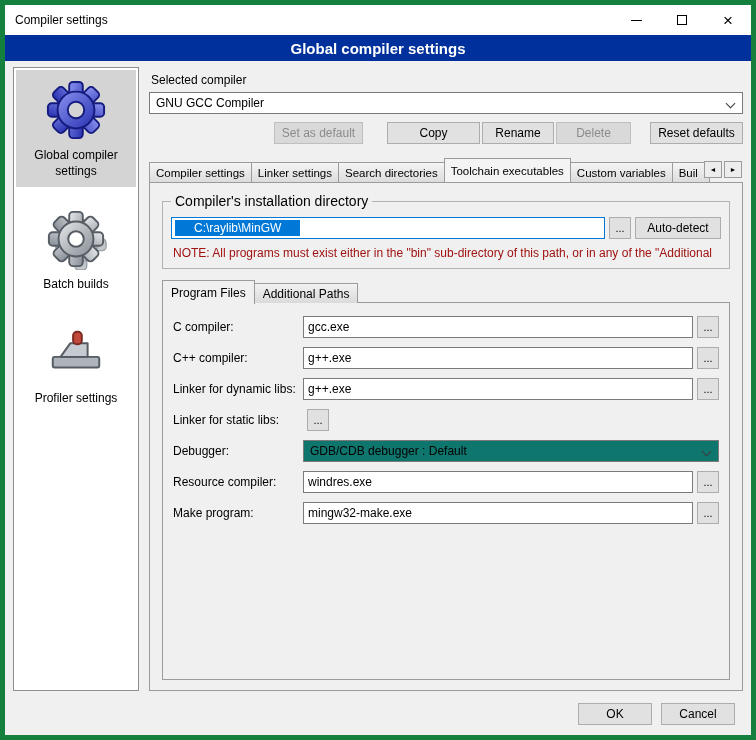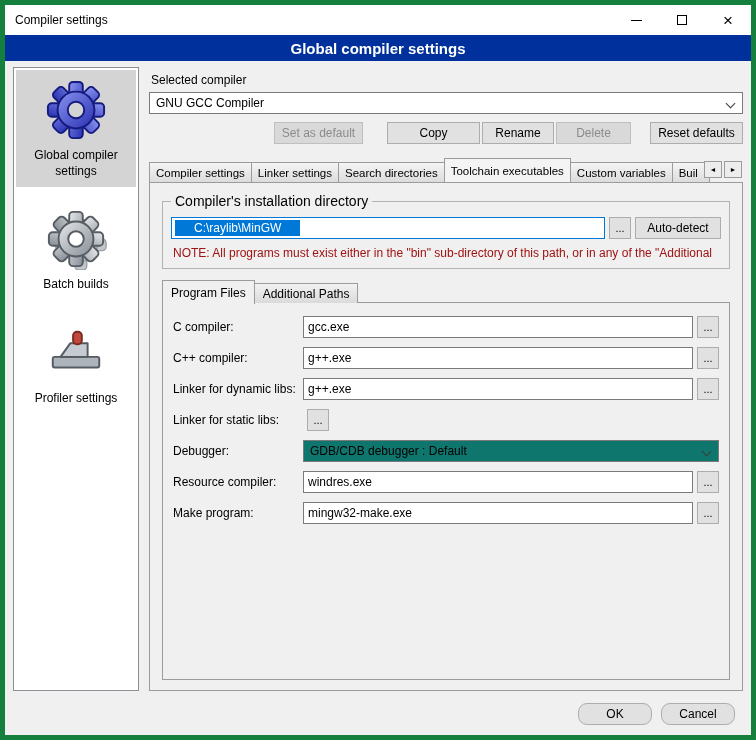--- a/index.html
+++ b/index.html
@@ -83,21 +83,21 @@
   .subpanel{border:1px solid #9b9b9b;flex:1;padding:13px 10px;margin-top:-1px;min-height:0;}
   .form-row{display:flex;align-items:center;margin-bottom:9px;height:22px;}
   .form-label{width:130px;flex:none;}
   .text-input{flex:1;height:22px;border:1px solid #7a7a7a;padding:0 4px;background:#fff;
     font-family:"Liberation Sans",sans-serif;font-size:12px;min-width:0;}
   .form-row .browse-btn{margin-left:4px;}
   .combo.gray{flex:1;background:#0f766e;}
   
   .footer{height:42px;flex:none;display:flex;align-items:center;justify-content:flex-end;
     gap:9px;padding:0 16px;}
-  .footer .btn{width:74px;border-radius:9px;}
+  .footer .btn{width:74px;}
 </style>
 </head>
 <body>
 
 <div class="window">
 
   <div class="titlebar">
     <span class="title">Compiler settings</span>
     <div class="win-controls">
       <div class="win-btn">

